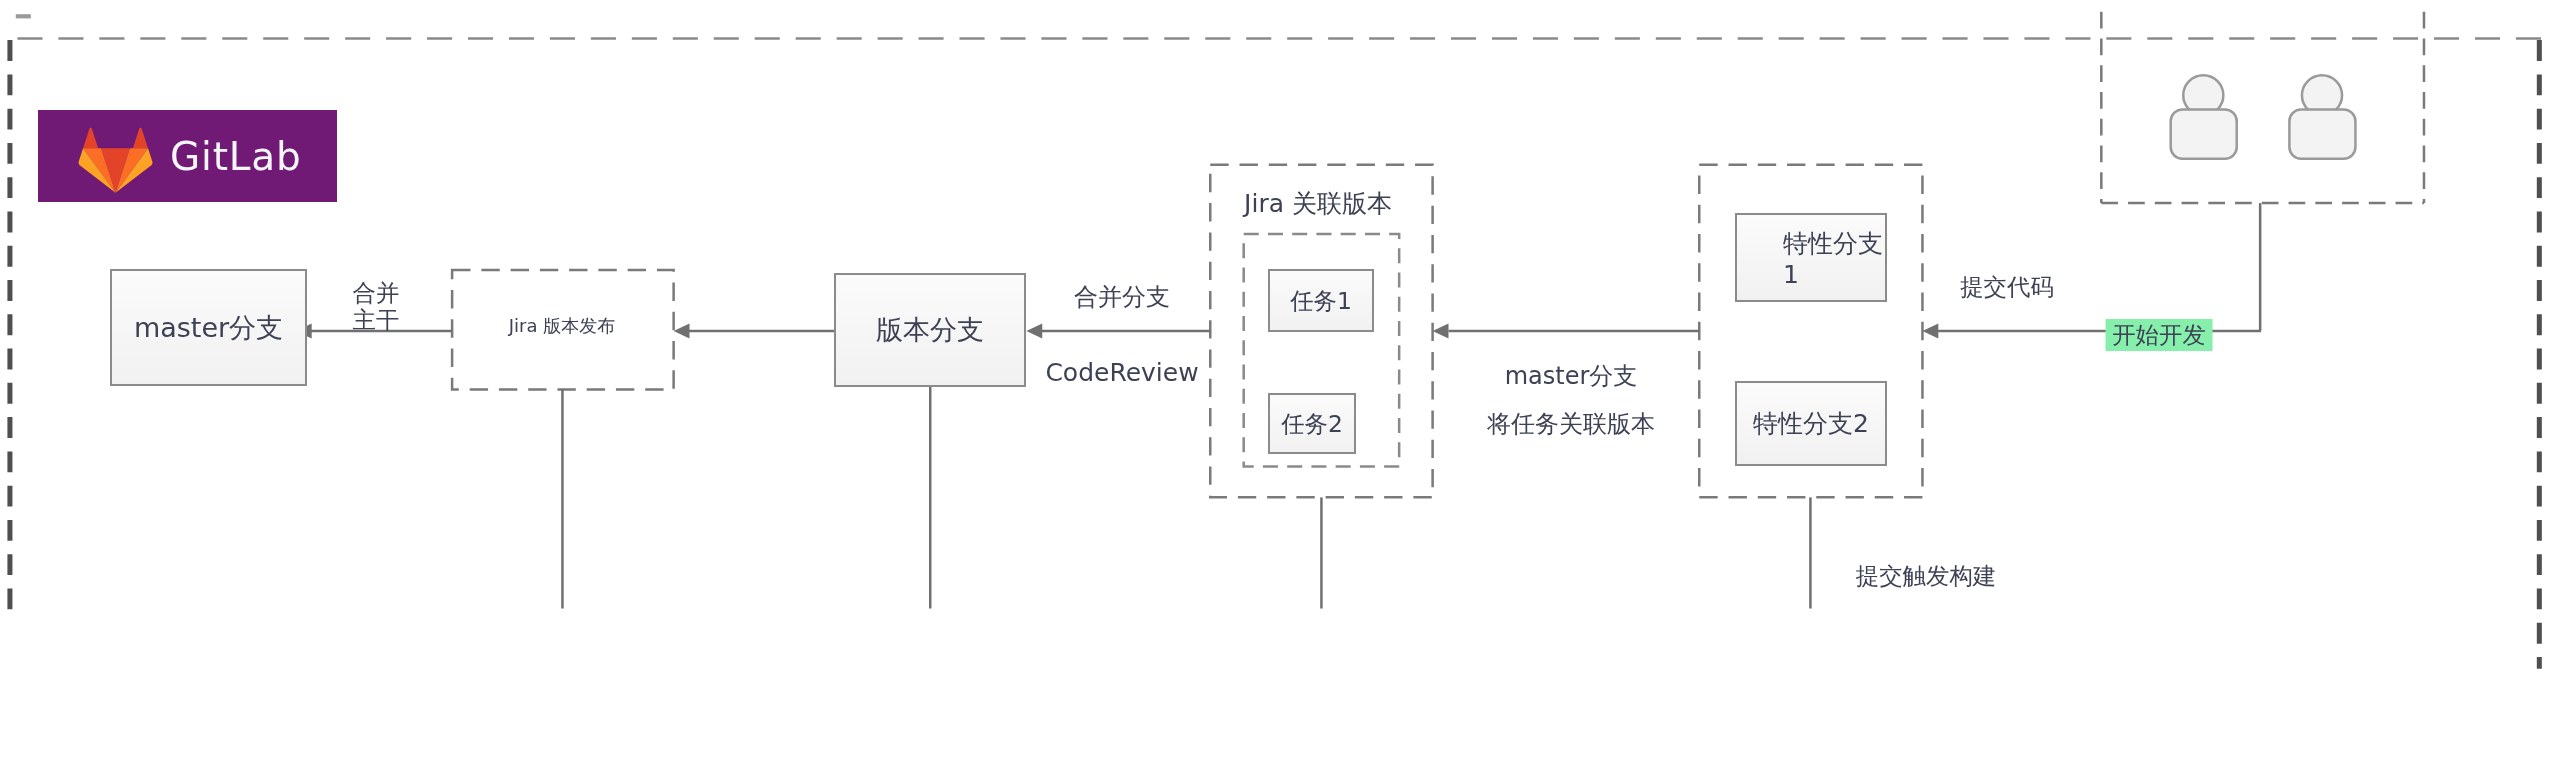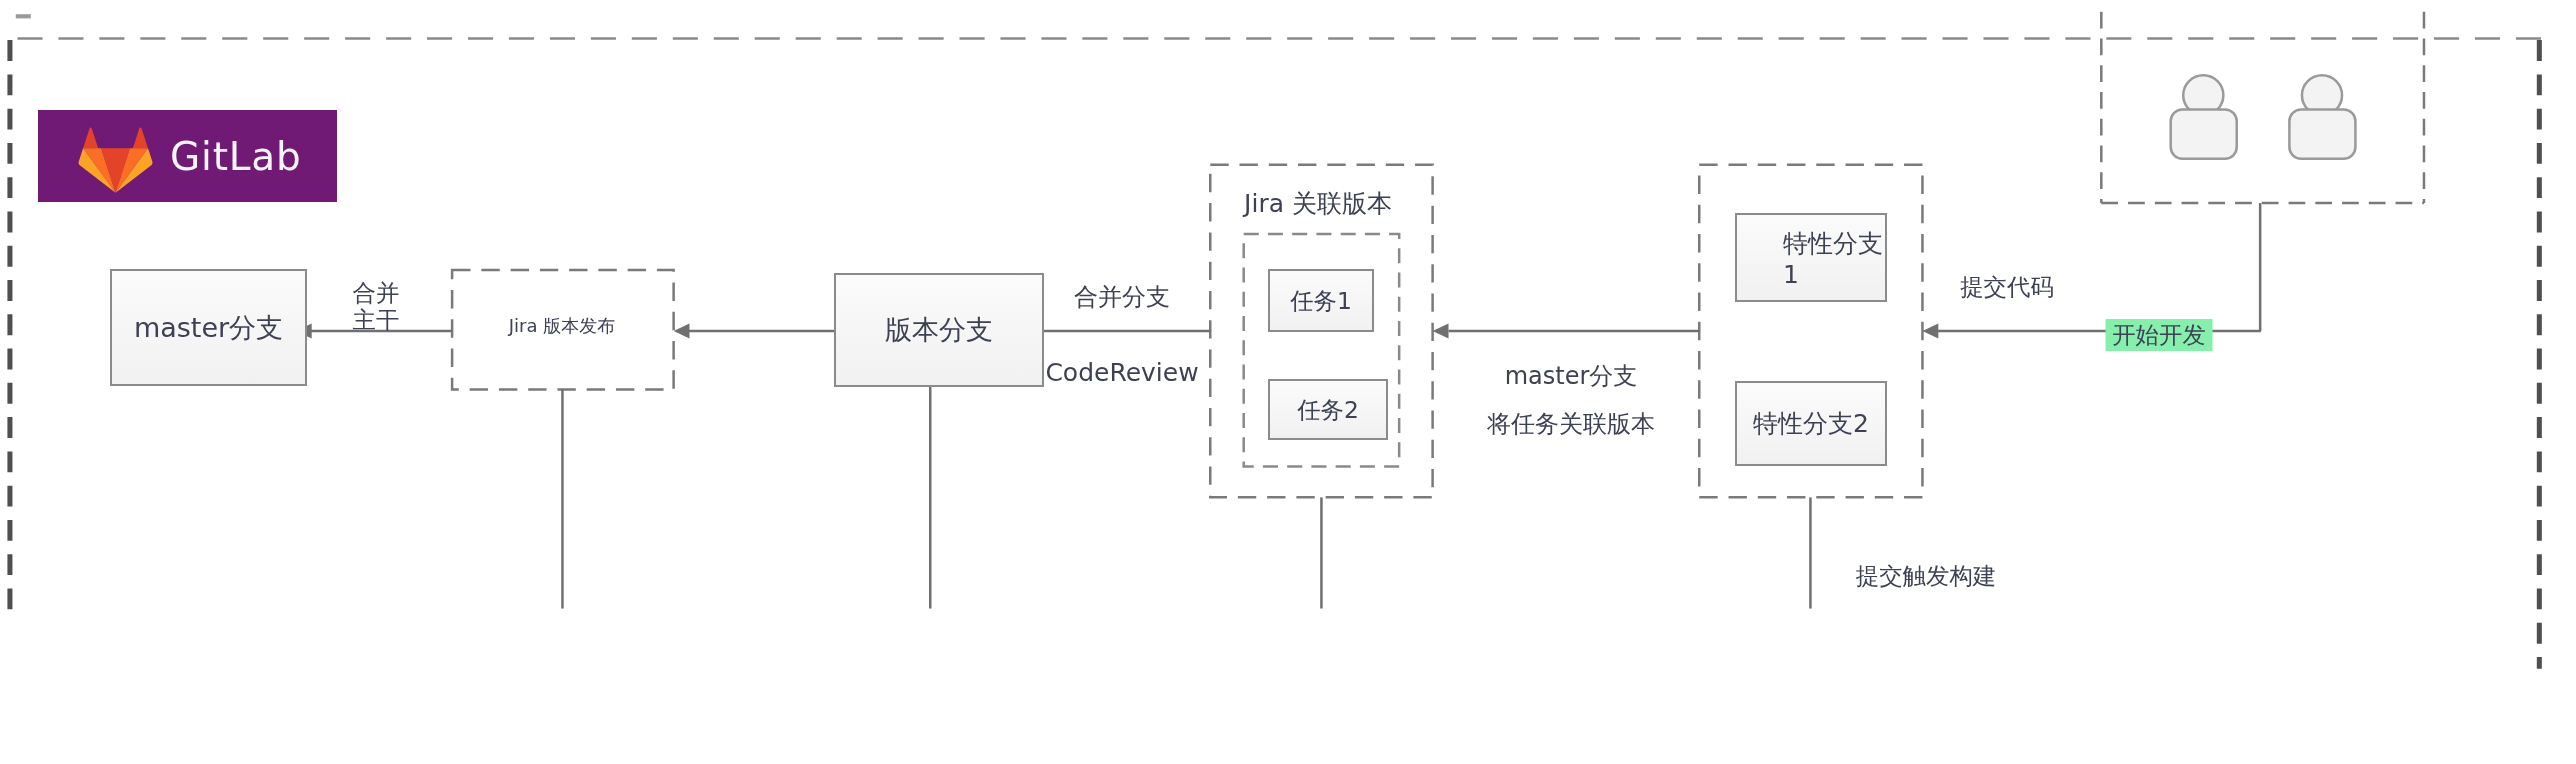--- a/index.html
+++ b/index.html
@@ -83,30 +83,30 @@
     </svg>
     <span class="brand">GitLab</span>
   </div>
 
   <div class="node" style="left:110px;top:269px;width:197px;height:117px;">
     <span>master分支</span>
   </div>
 
   <div class="lbl" style="left:562px;top:314px;z-index:4;font-size:18px;">Jira 版本发布</div>
 
-  <div class="node" style="left:834px;top:273px;width:210px;height:114px;">
+  <div class="node" style="left:834px;top:273px;width:192px;height:114px;">
     <span>版本分支</span>
   </div>
 
   <div class="jira-title" style="left:1318px;top:177px;margin-top:10px;">Jira 关联版本</div>
 
   <div class="node small" style="left:1268px;top:269px;width:106px;height:63px;">
     <span>任务1</span>
   </div>
-  <div class="node small" style="left:1268px;top:379px;width:120px;height:61px;">
+  <div class="node small" style="left:1268px;top:393px;width:88px;height:61px;">
     <span>任务2</span>
   </div>
 
   <div class="node small" style="left:1735px;top:213px;width:152px;height:89px;font-size:25px;padding-left:46px;">
     <span>特性分支1</span>
   </div>
   <div class="node small" style="left:1735px;top:381px;width:152px;height:85px;font-size:25px;text-align:right;">
     <span>特性分支2</span>
   </div>
 

